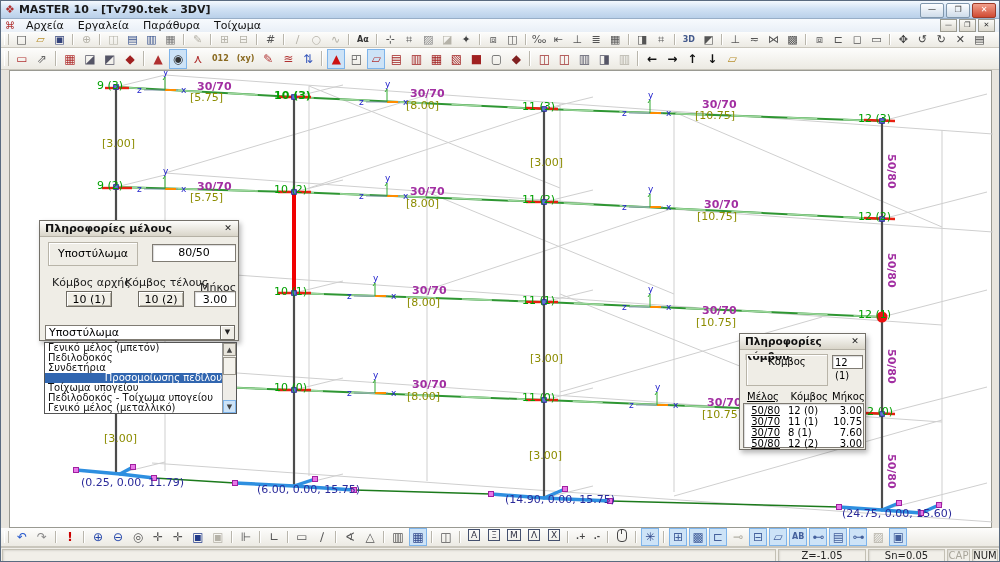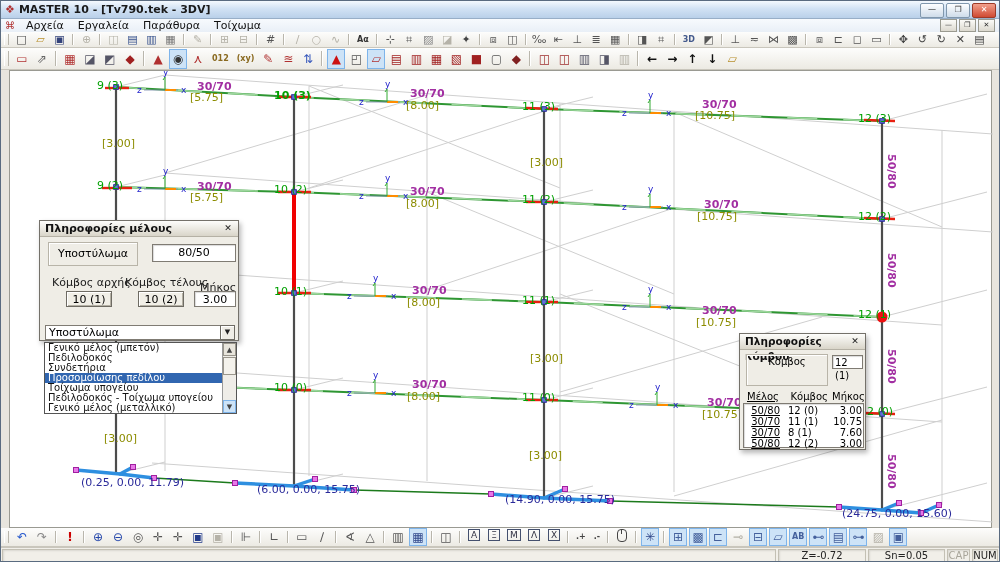--- a/index.html
+++ b/index.html
@@ -60,21 +60,21 @@
   .inset{background:#fff;border:1px solid #7f7b73;box-shadow:inset 1px 1px 1px rgba(0,0,0,.15);box-sizing:border-box;}
   .raised{background:#f1efe7;border:1px solid #6e6b63;box-shadow:inset 1px 1px 0 #fff, inset -1px -1px 0 #b4b0a4;box-sizing:border-box;}
   .gbox{border:1px solid #b8b4a8;box-shadow:inset 1px 1px 0 #fff;box-sizing:border-box;}
   .dl-lbl{position:absolute;font-size:11px;color:#1a1a1a;white-space:nowrap;}
   .combo{position:absolute;display:flex;}
   .combo .cfield{flex:1;background:#fff;border:1px solid #7f7b73;border-right:none;font-size:11px;line-height:13px;padding-left:3px;box-sizing:border-box;}
   .combo .cbtn{width:15px;background:#efede6;border:1px solid #6e6b63;box-shadow:inset 1px 1px 0 #fff;
     font-size:7px;text-align:center;line-height:13px;color:#222;box-sizing:border-box;}
   .ddlist{position:absolute;background:#fff;border:1px solid #555;box-sizing:border-box;z-index:30;}
   .dditem{font-size:10px;line-height:10px;padding:0 0 0 3px;color:#111;white-space:nowrap;}
-  .dditem.sel{background:#3166b0;color:#fff;}
+  .dditem.sel{background:#3166b0;color:#fff;text-align:right;}
   .ddsb{position:absolute;right:0;top:0;width:14px;height:100%;background:#efede8;border-left:1px solid #999;box-sizing:border-box;}
   .ddsb .arr{height:13px;text-align:center;font-size:7px;line-height:13px;background:#e8e5dc;border:1px solid #9a968c;box-sizing:border-box;color:#444;}
   .ddsb .arr.dn{position:absolute;bottom:0;left:0;right:0;background:#cde3f7;border-color:#7eb4ea;}
   .ddsb .thumb{position:absolute;top:14px;left:0;right:0;height:18px;background:#f4f2ec;border:1px solid #9a968c;box-sizing:border-box;}
   .ntable{position:absolute;font-size:10px;}
   .nrow{display:flex;line-height:11px;}
   .nc1{width:36px;text-align:right;text-decoration:underline;}
   .nc2{width:42px;padding-left:8px;}
   .nc3{width:32px;text-align:right;}
   
@@ -621,18 +621,18 @@
       <span class="ti sel txt" style="color: rgb(68, 96, 156);">AB</span>
       <span class="ti sel" style="color: rgb(68, 96, 156);">⊷</span>
       <span class="ti sel" style="color: rgb(68, 96, 156);">▤</span>
       <span class="ti sel" style="color: rgb(68, 96, 156);">⊶</span>
       <span class="ti dis" style="color: rgb(153, 153, 153);">▨</span>
       <span class="ti sel" style="color: rgb(68, 96, 156);">▣</span>
     </div>
 
   <div class="statusbar">
     <div class="sseg" style="flex:1;"></div>
-    <div class="sseg" style="width:88px;">Z=-0.72</div>
+    <div class="sseg" style="width:88px;">Z=-1.05</div>
     <div class="sseg" style="width:77px;">Sn=0.05</div>
     <div class="sseg" style="width:23px;color:#a8a59a;">CAP</div>
     <div class="sseg" style="width:26px;">NUM</div>
   </div>
 </div>
 
 </body></html>

